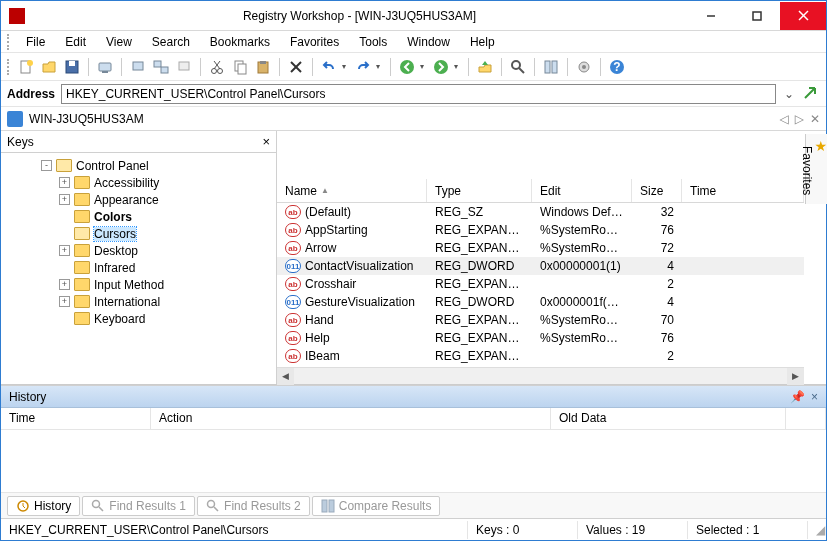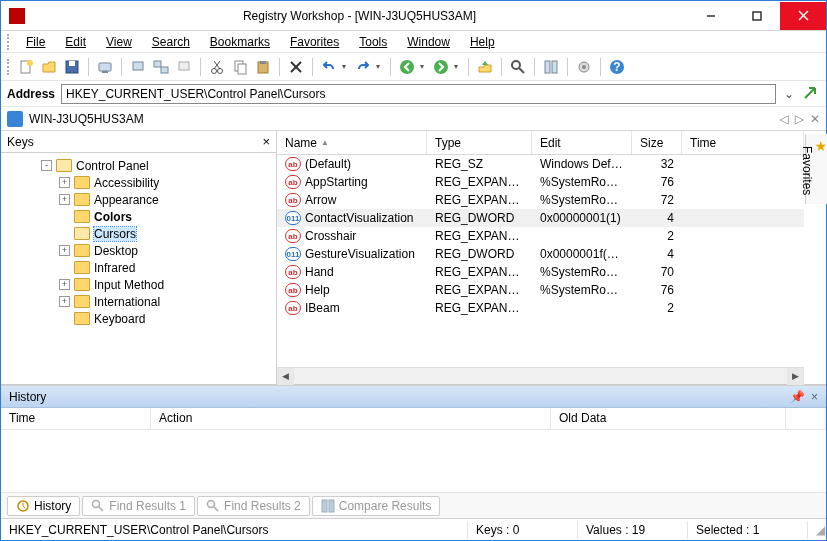--- a/index.html
+++ b/index.html
@@ -5,21 +5,21 @@
 * { box-sizing: border-box; margin: 0; padding: 0; font-family: "Segoe UI", Tahoma, sans-serif; font-size: 12px; }
 body { background: #fff; width: 827px; height: 541px; overflow: hidden; border: 1px solid #2e7cd1; display: flex; flex-direction: column; }
 .titlebar { background: #fff; height: 30px; display: flex; align-items: center; padding-left: 8px; border-bottom: 1px solid #d8d8d8; }
 .titlebar .app-icon { width: 16px; height: 16px; background: #b00; margin-right: 6px; }
 .titlebar .title { flex: 1; text-align: center; color: #000; font-size: 12px; }
 .titlebar .winbtns { display: flex; }
 .titlebar .winbtn { width: 46px; height: 28px; display: flex; align-items: center; justify-content: center; color: #333; }
 .titlebar .winbtn.close { background: #e81123; color: #fff; }
 .menubar { height: 22px; display: flex; align-items: center; padding: 0 6px; gap: 2px; border-bottom: 1px solid #e5e5e5; }
 .menubar .grip { width: 4px; height: 16px; border-left: 2px dotted #aaa; margin-right: 4px; }
-.menubar .mitem { padding: 2px 9px; text-decoration: underline; }
+.menubar .mitem { padding: 2px 9px; }
 .toolbar { height: 28px; display: flex; align-items: center; padding: 0 6px; gap: 3px; border-bottom: 1px solid #e5e5e5; }
 .toolbar .grip { width: 4px; height: 16px; border-left: 2px dotted #aaa; margin-right: 2px; }
 .toolbar .tbtn { width: 20px; height: 20px; display: flex; align-items: center; justify-content: center; border-radius: 2px; }
 .toolbar .sep { width: 1px; height: 18px; background: #ccc; margin: 0 3px; }
 .toolbar .dd { width: 8px; font-size: 8px; color: #555; }
 .addrbar { height: 26px; display: flex; align-items: center; padding: 0 6px; gap: 6px; border-bottom: 1px solid #e5e5e5; }
 .addrbar .lbl { font-weight: bold; }
 .addrbar input { flex: 1; height: 20px; border: 1px solid #888; padding: 0 4px; }
 .addrbar .ddv { width: 14px; text-align: center; color: #555; }
 .addrbar .go { width: 18px; height: 18px; }
@@ -32,21 +32,21 @@
 .keys-pane { width: 276px; display: flex; flex-direction: column; border-right: 1px solid #d0d0d0; }
 .pane-hdr { height: 22px; display: flex; align-items: center; padding: 0 6px; background: #fff; border-bottom: 1px solid #d0d0d0; font-weight: normal; }
 .pane-hdr .x { margin-left: auto; font-family: Arial; font-size: 13px; }
 .tree { flex: 1; overflow: auto; padding: 4px 2px; }
 .tree-row { display: flex; align-items: center; height: 17px; white-space: nowrap; }
 .tree-row .exp { width: 11px; height: 11px; border: 1px solid #999; font-size: 9px; line-height: 9px; text-align: center; margin-right: 4px; color: #555; background: #fff; }
 .tree-row .exp.none { border: none; }
 .tree-row .fico { width: 16px; height: 13px; background: #ffd76b; border: 1px solid #c9a13a; border-radius: 1px; margin-right: 4px; }
 .tree-row .fico.open { background: #ffe9a8; }
 .tree-row.sel .lbl { background: #cce8ff; outline: 1px dotted #3399ff; }
-.values-pane { flex: 1; display: flex; flex-direction: column; margin-right: 22px; }
+.values-pane { flex: 1; display: flex; flex-direction: column; margin-right: 22px; margin-top: 48px; }
 .vhdr { display: flex; height: 24px; border-bottom: 1px solid #d8d8d8; background: #fff; }
 .vhdr .col { padding: 4px 8px; border-right: 1px solid #e5e5e5; display: flex; align-items: center; gap: 4px; }
 .vhdr .sort { font-size: 8px; color: #888; }
 .vbody { flex: 1; overflow-y: scroll; overflow-x: hidden; }
 .vrow { display: flex; height: 18px; align-items: center; }
 .vrow.sel { background: #f0f0f0; }
 .vrow .cell { padding: 0 8px; overflow: hidden; text-overflow: ellipsis; white-space: nowrap; }
 .vico { width: 16px; height: 14px; display: inline-flex; align-items: center; justify-content: center; font-size: 8px; margin-right: 4px; border: 1px solid #c33; color: #c33; background: #fff; font-weight: bold; border-radius: 7px; }
 .vico.bin { border-color: #2a6fc9; color: #2a6fc9; }
 .c-name { width: 150px; display: flex; align-items: center; }

